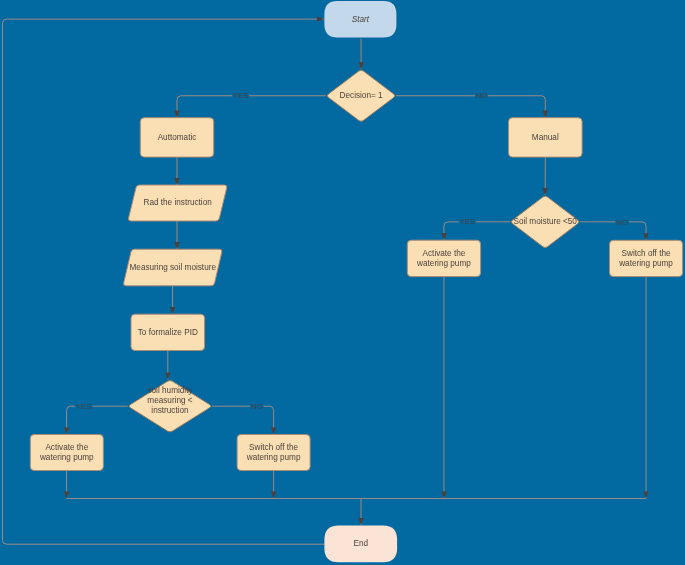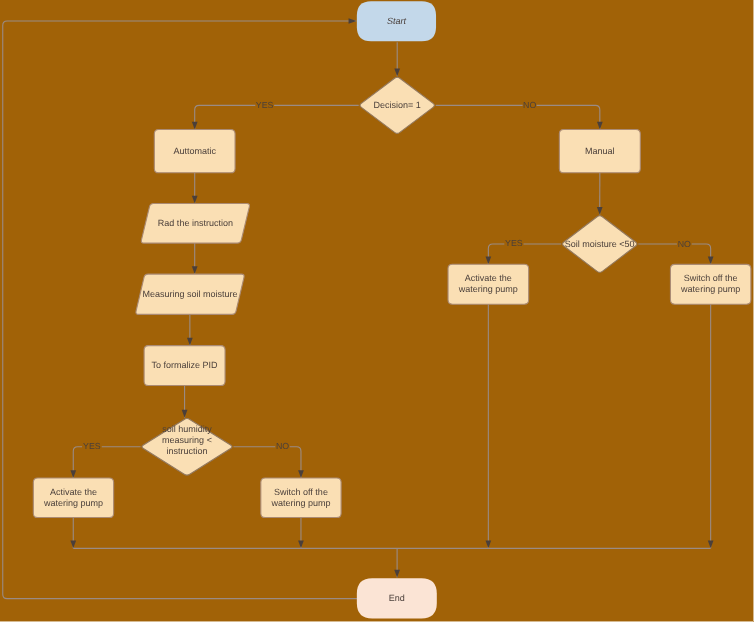--- a/index.html
+++ b/index.html
@@ -1,19 +1,19 @@
 <!DOCTYPE html>
 <html><head>
 <meta charset="utf-8">
 <title>Irrigation control flowchart</title>
 <style>
   html,body{margin:0;padding:0;background:#ffffff;}
   body{width:685px;height:565px;overflow:hidden;
        font-family:"Liberation Sans",sans-serif;}
-  #stage{position:relative;width:685px;height:565px;background:#a16207;}
+  #stage{position:relative;width:685px;height:565px;background:#0369a1;}
   #chart{position:absolute;left:0;top:0;display:block;}
   #chart text{will-change:transform;font-family:"Liberation Sans",sans-serif;}
   .shape{stroke-width:1;stroke-linejoin:round;}
   .edge-line{fill:none;stroke-width:1;}
   .arrowhead{stroke:none;}
 </style>
 </head>
 <body>
 
 <div id="stage">

